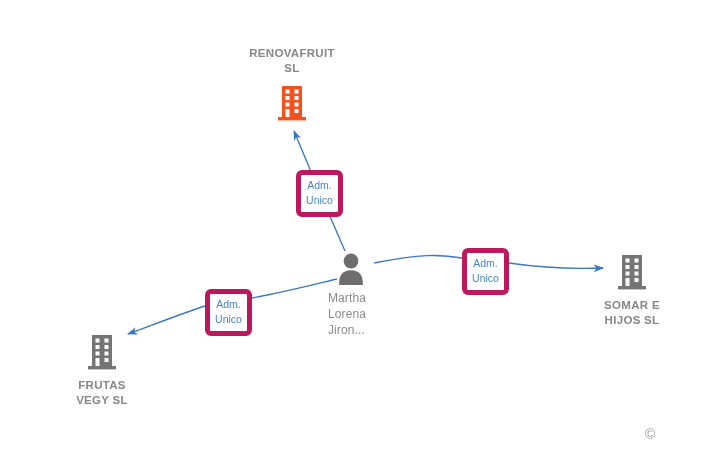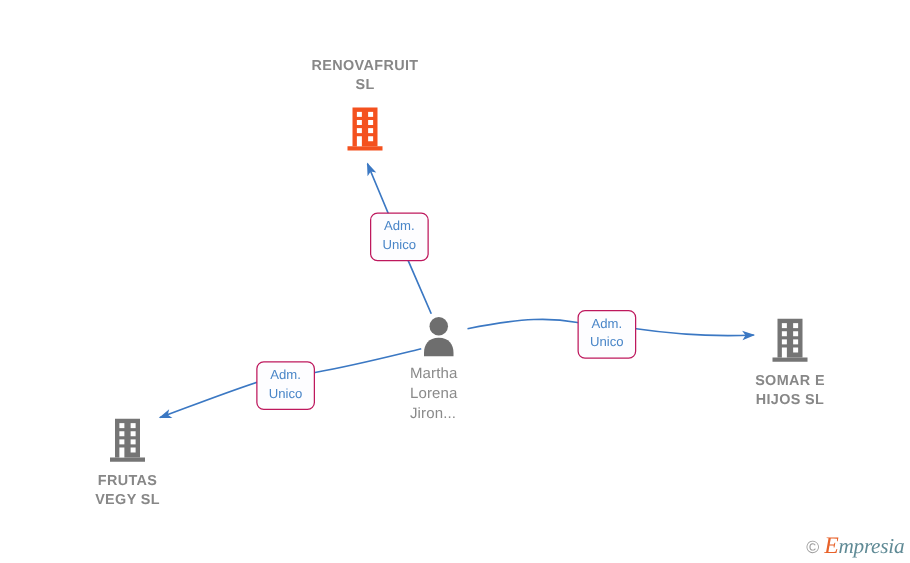--- a/index.html
+++ b/index.html
@@ -106,21 +106,21 @@
   }
   #node-person .node-label {
     margin-top: 4px;
     margin-left: 18px;
   }
 
   
   .edge-label {
     position: absolute;
     box-sizing: border-box;
-    border: 1px solid #be185d;
+    border: 5px solid #be185d;
     border-radius: 6px;
     background: #fdfdff;
     color: #4a86c8;
     font-family: "Liberation Sans", sans-serif;
     font-size: 10.5px;
     line-height: 15px;
     text-align: center;
     padding: 3px 0 4px 0;
     width: 47px;
     white-space: pre-line;
@@ -249,16 +249,15 @@
 Unico</div>
 
   <div class="edge-label" id="edge-label-somar">Adm.
 Unico</div>
 
   <div class="edge-label" id="edge-label-frutas">Adm.
 Unico</div>
 
   <div id="watermark">
     <span class="copy-glyph">©</span>
-    <span class="brand"><span class="brand-initial">E</span><span>mpresia</span></span>
   </div>
 
 </div>
 
 </body></html>

